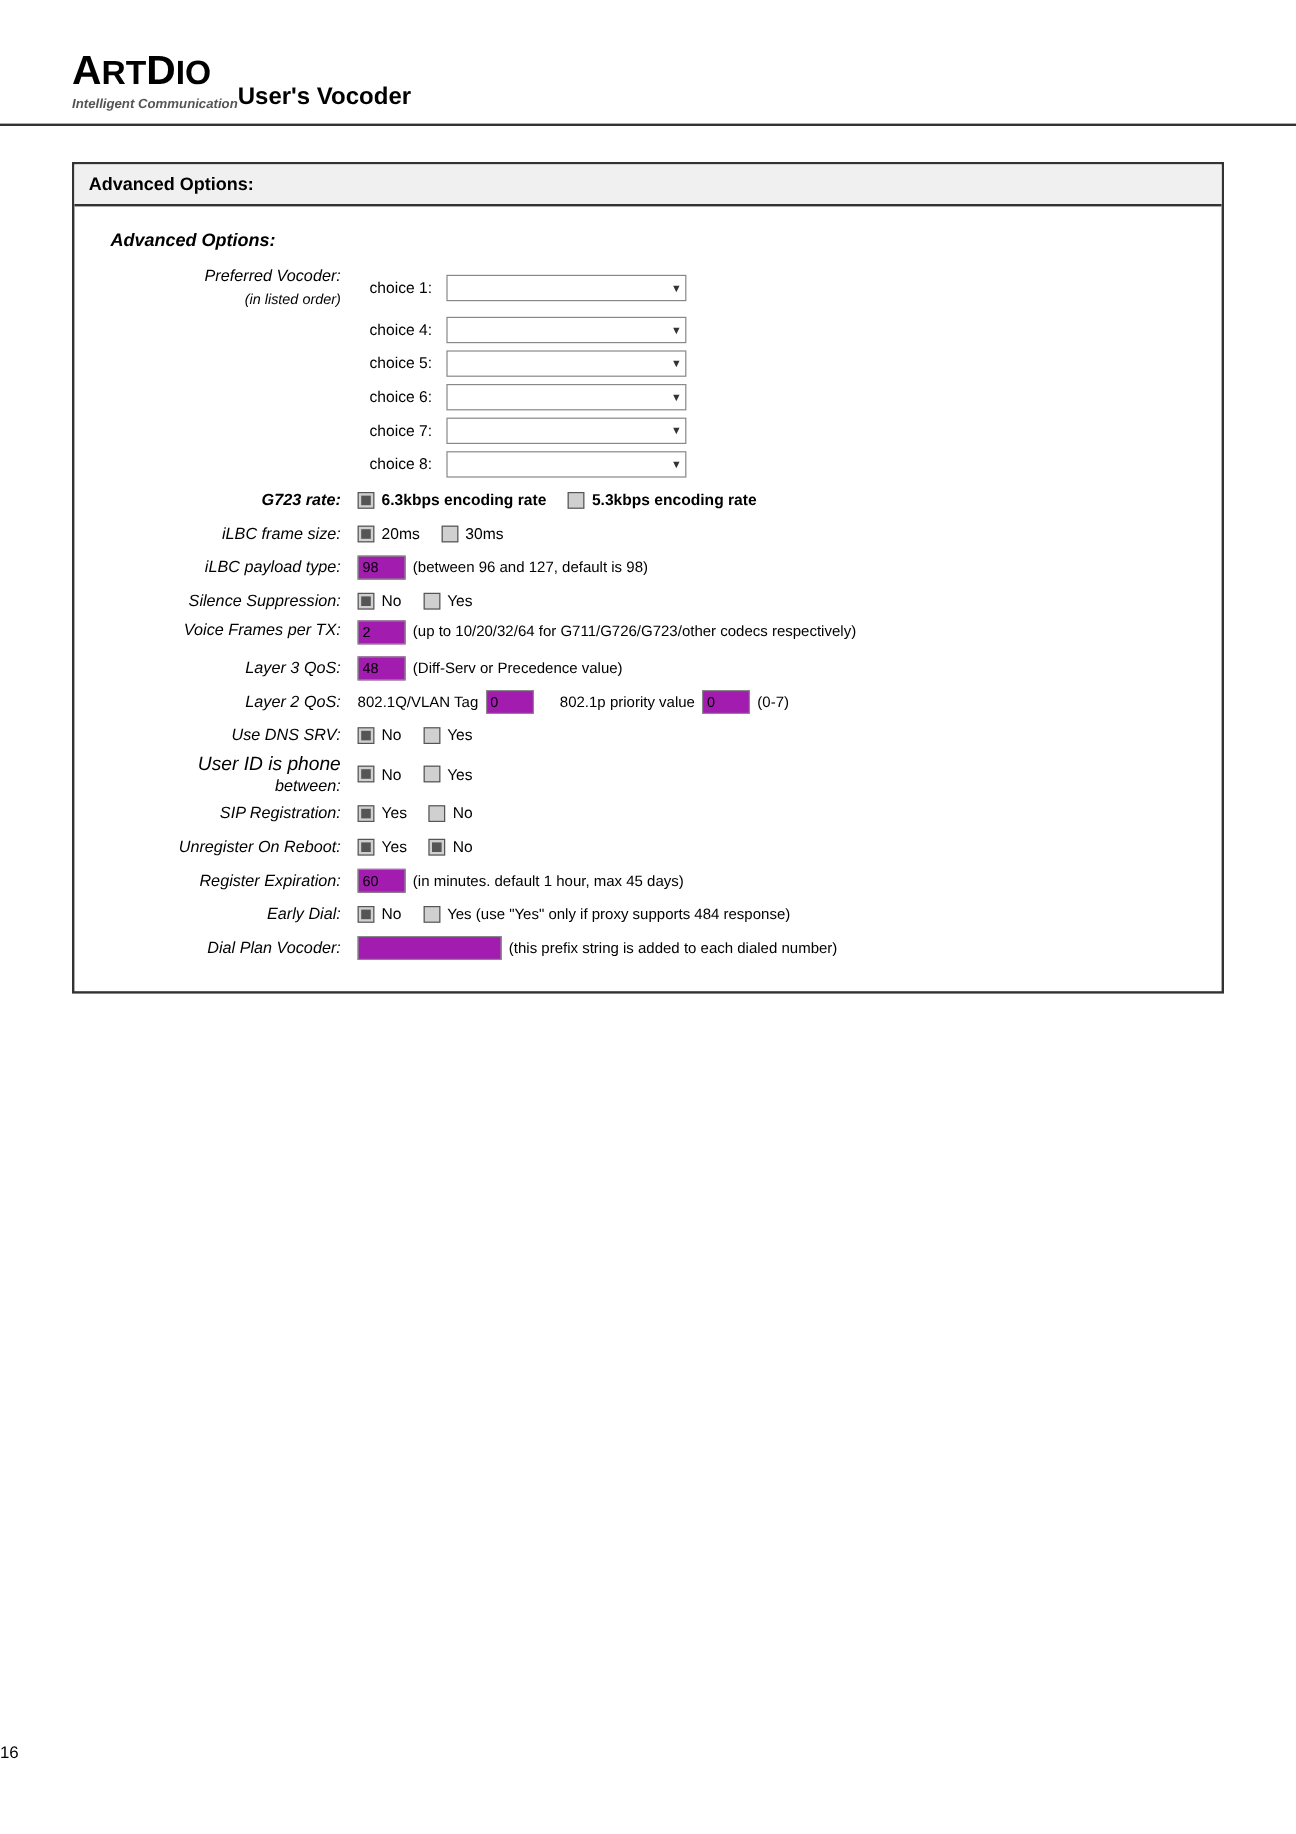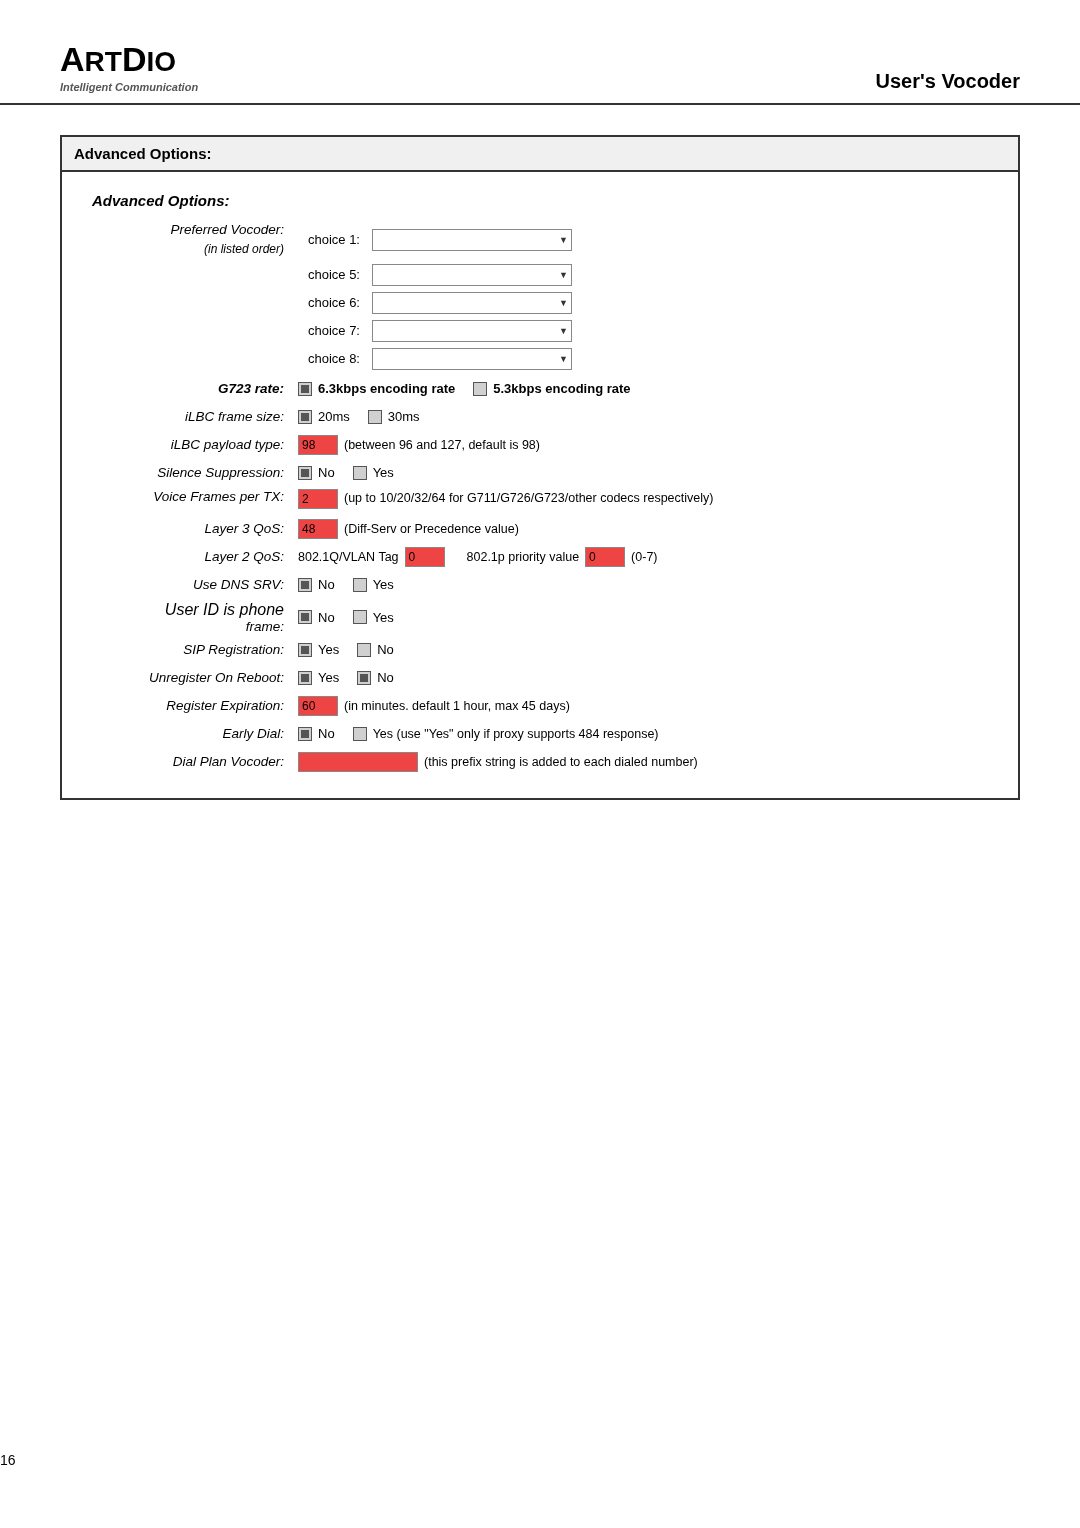--- a/index.html
+++ b/index.html
@@ -7,21 +7,20 @@
       background: #fff;
       font-family: Arial, sans-serif;
       width: 1080px;
       min-height: 1528px;
       position: relative;
     }
 
     
     .header {
       display: flex;
-      justify-content: space-between;
       align-items: flex-end;
       padding: 40px 60px 10px 60px;
       border-bottom: 2px solid #333;
       margin-bottom: 30px;
     }
     .logo-art { font-size: 32px; font-weight: bold; color: #000; font-family: Arial, sans-serif; }
     .logo-subtitle { font-size: 11px; font-style: italic; color: #555; display: block; margin-top: 2px; }
     .header-title { font-size: 20px; font-weight: bold; color: #000; }
 
     
@@ -136,21 +135,21 @@
       color: #000;
       margin-right: 12px;
     }
 
     
     .text-input {
       border: 1px solid #888;
       height: 20px;
       font-size: 12px;
       padding: 1px 3px;
-      background: #ef4444;
+      background: #a21caf;
     }
     .text-input-sm {
       width: 40px;
     }
     .text-input-lg {
       width: 120px;
     }
 
     .note-text {
       font-size: 12.5px;
@@ -221,20 +220,27 @@
           </span>
         </div>
         <span class="choice-label">choice 1:</span>
         <div class="dropdown-wrapper">
           <select class="dropdown-select"></select>
         </div>
       </div>
 
       <div class="form-row">
         <div style="min-width:200px;"></div>
+        <span class="choice-label">choice 4:</span>
+        <div class="dropdown-wrapper">
+          <select class="dropdown-select"></select>
+        </div>
+      </div>
+      <div class="form-row">
+        <div style="min-width:200px;"></div>
         <span class="choice-label">choice 5:</span>
         <div class="dropdown-wrapper">
           <select class="dropdown-select"></select>
         </div>
       </div>
       <div class="form-row">
         <div style="min-width:200px;"></div>
         <span class="choice-label">choice 6:</span>
         <div class="dropdown-wrapper">
           <select class="dropdown-select"></select>
@@ -310,21 +316,21 @@
         <span class="label-col">Use DNS SRV:</span>
         <div class="radio-btn checked"></div>
         <span class="radio-label">No</span>
         <div class="radio-btn"></div>
         <span class="radio-label">Yes</span>
       </div>
 
       <div class="form-row">
         <div style="min-width:200px; padding-right:8px; text-align:right;">
           <span style="font-style:italic; font-size:16px; display:block;">User ID is phone</span>
-          <span style="font-style:italic; font-size:13.5px; display:block;">frame:</span>
+          <span style="font-style:italic; font-size:13.5px; display:block;">between:</span>
         </div>
         <div class="radio-btn checked"></div>
         <span class="radio-label">No</span>
         <div class="radio-btn"></div>
         <span class="radio-label">Yes</span>
       </div>
 
       <div class="form-row">
         <span class="label-col">SIP Registration:</span>
         <div class="radio-btn checked"></div>

